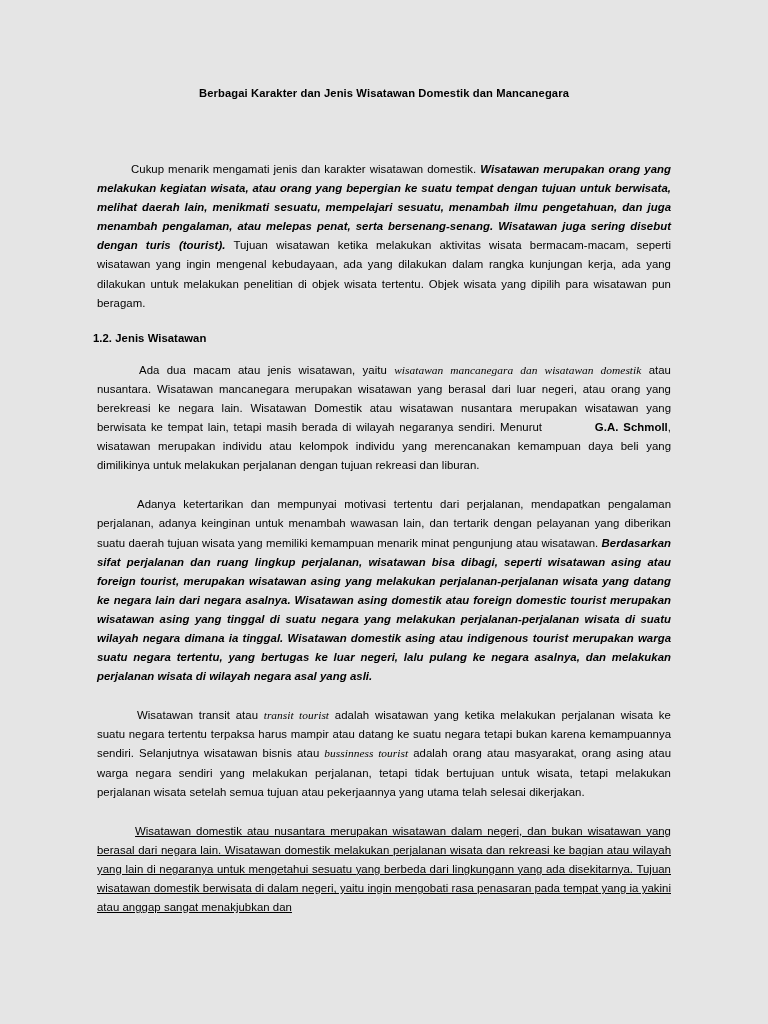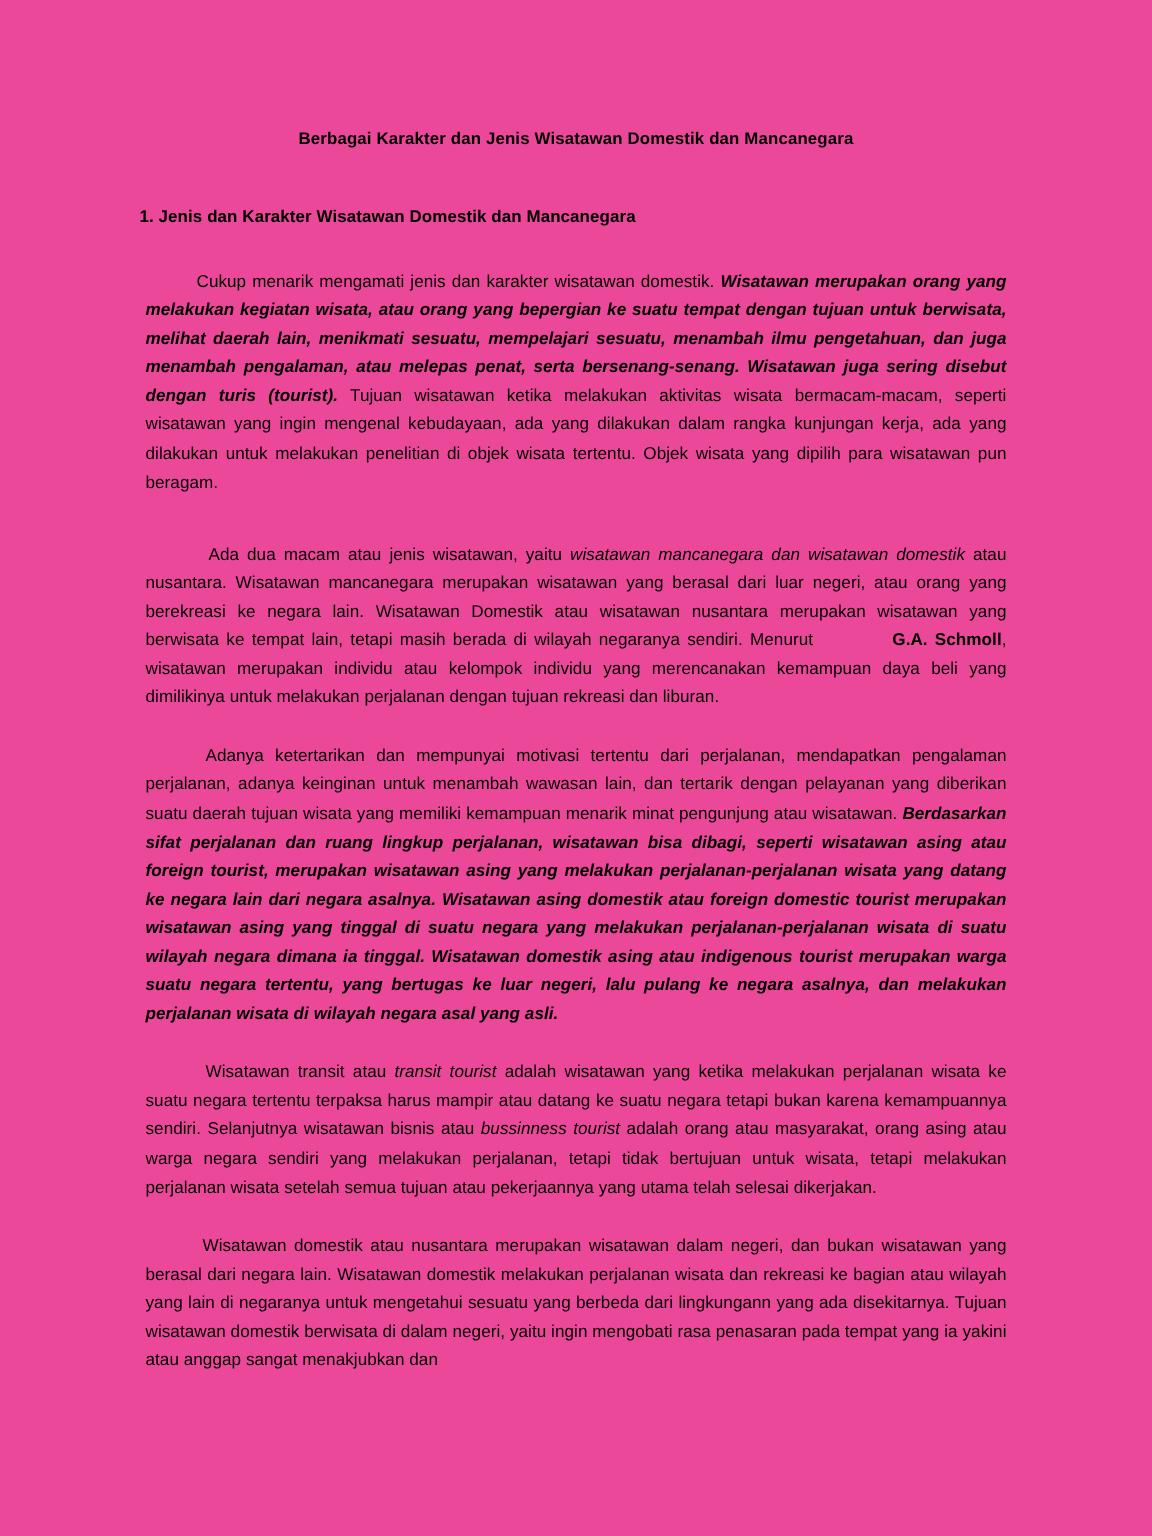--- a/index.html
+++ b/index.html
@@ -11,21 +11,21 @@
     width: 768px;
     height: 1024px;
     font-family: "Liberation Sans", sans-serif;
     color: #000000;
     overflow: hidden;
   }
   .page {
     position: relative;
     width: 768px;
     height: 1024px;
-    background: #ec4899;
+    background: #e5e5e5;
     box-sizing: border-box;
     padding: 84px 93px 0 93px;
   }
   .doc-title {
     font-size: 11.2px;
     font-weight: bold;
     text-align: center;
     line-height: 19px;
     margin: 0 0 0 0;
     letter-spacing: 0.01em;
@@ -57,47 +57,47 @@
     font-size: 11.4px;
     line-height: 19.1px;
     text-align: justify;
     text-justify: inter-word;
     margin: 4px;
     letter-spacing: 0.003em;
   }
   .indent-34 { text-indent: 34px; }
   .indent-42 { text-indent: 42px; }
   .indent-40 { text-indent: 40px; }
-  .indent-38 { text-indent: 38px; }
+  .indent-38 { text-indent: 38px; text-decoration: underline; }
   .gap-md { height: 12px; }
   .gap-h2-before { height: 12px; }
-  i.it { font-style: italic; font-weight: normal; }
+  i.it { font-style: italic; font-weight: normal; font-family: Liberation Serif, serif; }
   b.bd { font-weight: bold; font-style: normal; padding-left: 48px; }
   .bi { font-style: italic; font-weight: bold; }
 </style>
 </head>
 <body>
 
 <div class="page">
 
   <div class="doc-title">Berbagai Karakter dan Jenis Wisatawan Domestik dan Mancanegara</div>
 
   <div class="spacer-title"></div>
 
-  <div class="heading-1">1. Jenis dan Karakter Wisatawan Domestik dan Mancanegara</div>
 
   <div class="spacer-h1"></div>
 
 
   <div class="spacer-h2"></div>
 
   <p class="body-par indent-34"><span>Cukup menarik mengamati jenis dan karakter wisatawan domestik. </span><span class="bi">Wisatawan merupakan orang yang melakukan kegiatan wisata, atau orang yang bepergian ke suatu tempat dengan tujuan untuk berwisata, melihat daerah lain, menikmati sesuatu, mempelajari sesuatu, menambah ilmu pengetahuan, dan juga menambah pengalaman, atau melepas penat, serta bersenang-senang. Wisatawan juga sering disebut dengan turis (tourist).</span><span> Tujuan wisatawan ketika melakukan aktivitas wisata bermacam-macam, seperti wisatawan yang ingin mengenal kebudayaan, ada yang dilakukan dalam rangka kunjungan kerja, ada yang dilakukan untuk melakukan penelitian di objek wisata tertentu. Objek wisata yang dipilih para wisatawan pun beragam.</span></p>
 
   <div class="gap-h2-before"></div>
 
+  <div class="heading-2">1.2. Jenis Wisatawan</div>
 
   <div class="spacer-h2"></div>
 
   <p class="body-par indent-42"><span>Ada dua macam atau jenis wisatawan, yaitu </span><i class="it">wisatawan mancanegara dan wisatawan domestik</i><span> atau nusantara. Wisatawan mancanegara merupakan wisatawan yang berasal dari luar negeri, atau orang yang berekreasi ke negara lain. Wisatawan Domestik atau wisatawan nusantara merupakan wisatawan yang berwisata ke tempat lain, tetapi masih berada di wilayah negaranya sendiri. Menurut </span><b class="bd">G.A. Schmoll</b><span>, wisatawan merupakan individu atau kelompok individu yang merencanakan kemampuan daya beli yang dimilikinya untuk melakukan perjalanan dengan tujuan rekreasi dan liburan.</span></p>
 
   <div class="gap-md"></div>
 
   <p class="body-par indent-40"><span>Adanya ketertarikan dan mempunyai motivasi tertentu dari perjalanan, mendapatkan pengalaman perjalanan, adanya keinginan untuk menambah wawasan lain, dan tertarik dengan pelayanan yang diberikan suatu daerah tujuan wisata yang memiliki kemampuan menarik minat pengunjung atau wisatawan. </span><span class="bi">Berdasarkan sifat perjalanan dan ruang lingkup perjalanan, wisatawan bisa dibagi, seperti wisatawan asing atau foreign tourist, merupakan wisatawan asing yang melakukan perjalanan-perjalanan wisata yang datang ke negara lain dari negara asalnya. Wisatawan asing domestik atau foreign domestic tourist merupakan wisatawan asing yang tinggal di suatu negara yang melakukan perjalanan-perjalanan wisata di suatu wilayah negara dimana ia tinggal. Wisatawan domestik asing atau indigenous tourist merupakan warga suatu negara tertentu, yang bertugas ke luar negeri, lalu pulang ke negara asalnya, dan melakukan perjalanan wisata di wilayah negara asal yang asli.</span></p>
 
   <div class="gap-md"></div>

